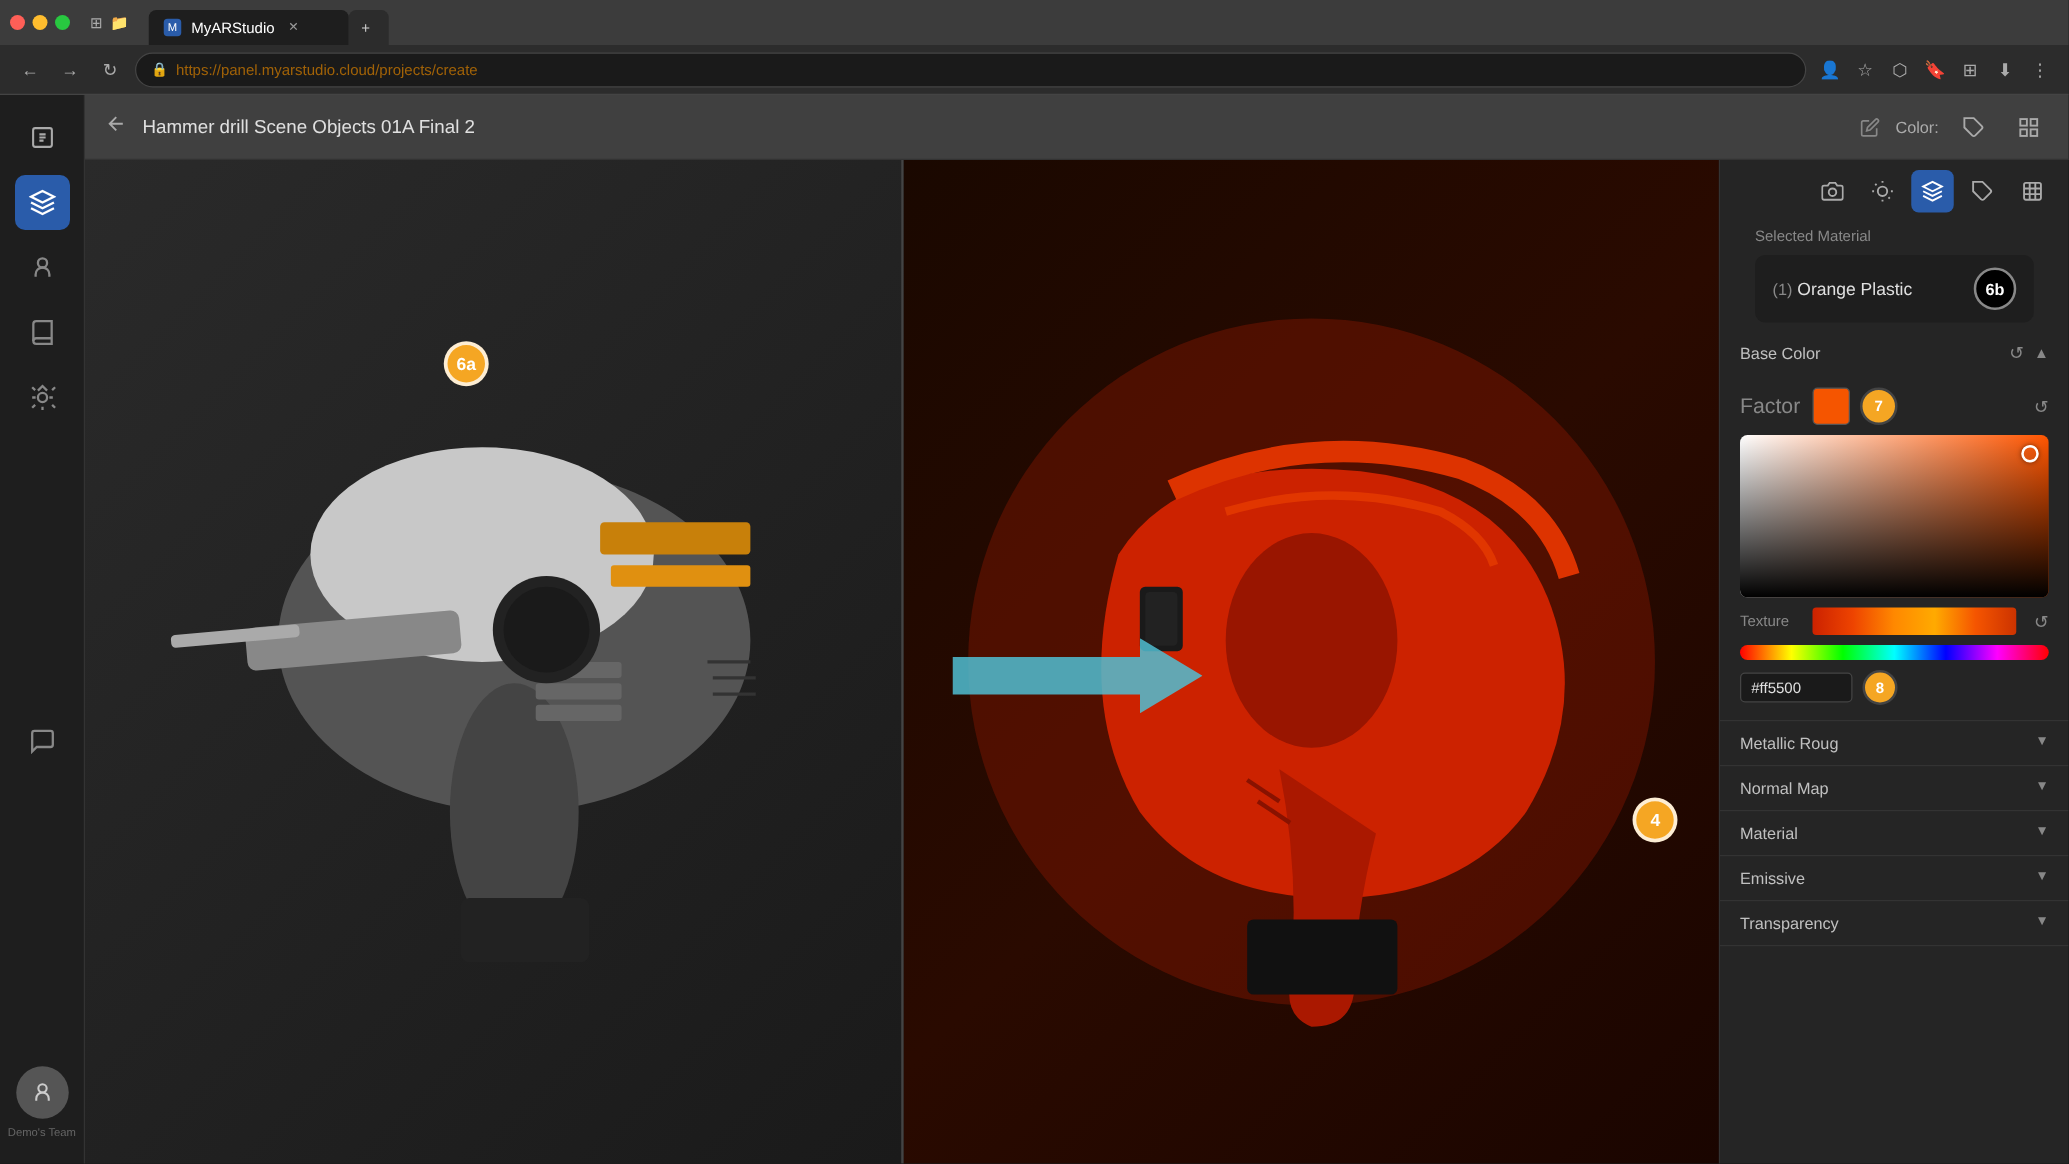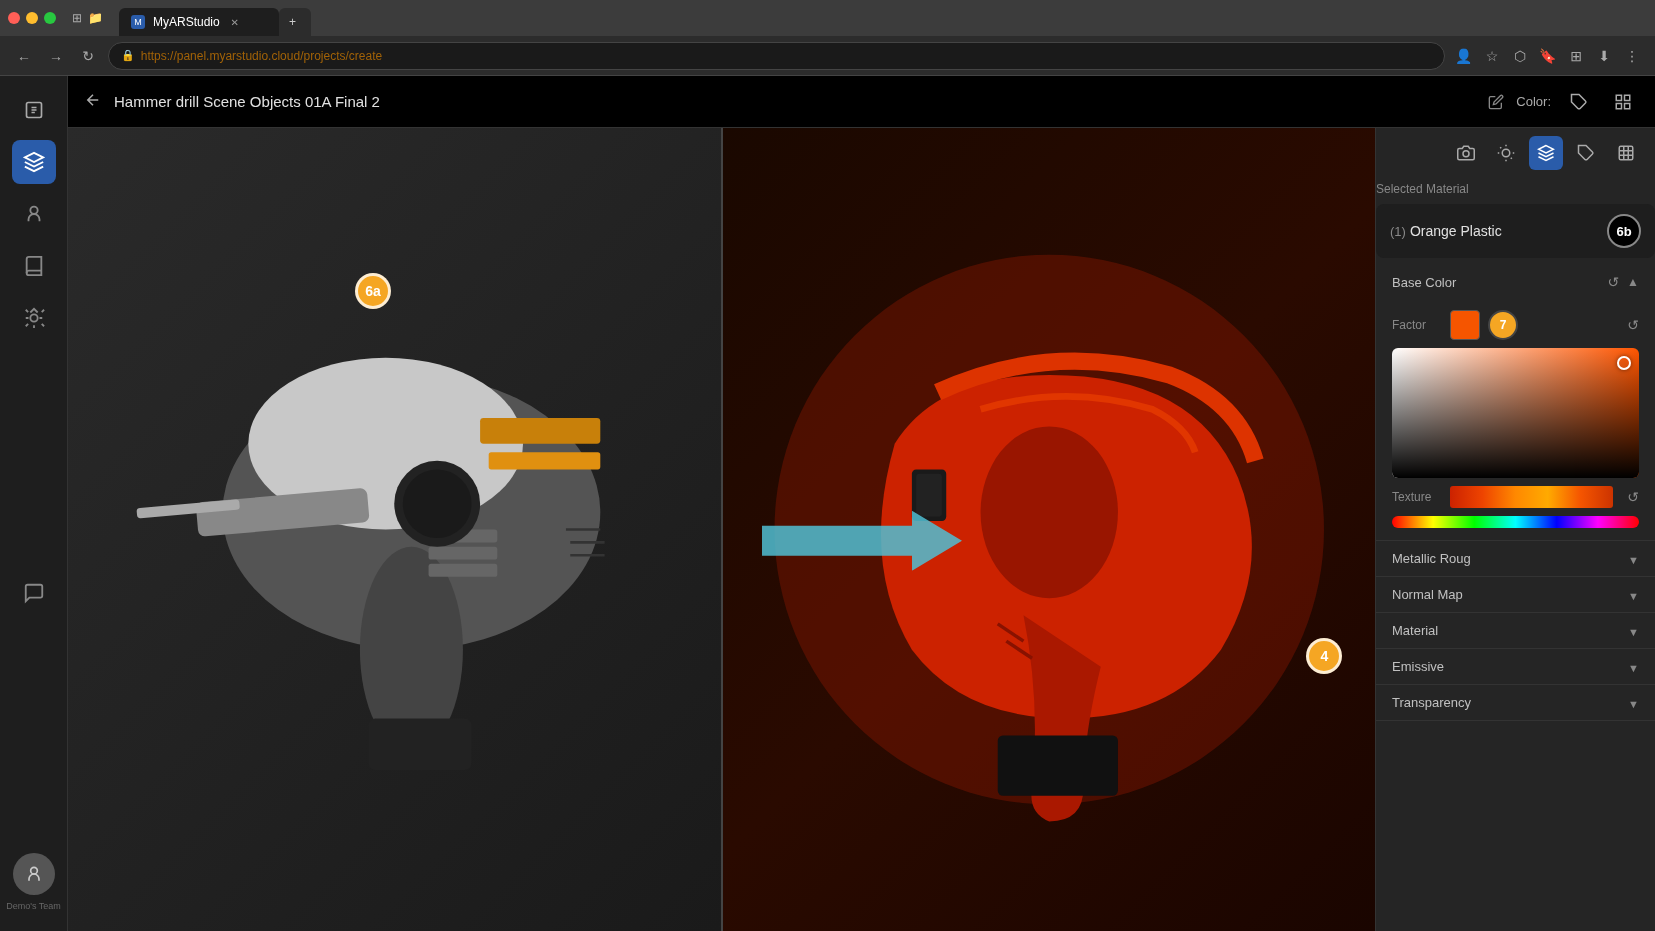--- a/index.html
+++ b/index.html
@@ -32,21 +32,21 @@
     .sidebar-icon { width: 44px; height: 44px; display: flex; align-items: center; justify-content: center; border-radius: 8px; cursor: pointer; color: #888; font-size: 18px; }
     .sidebar-icon.active { background: #2a5caa; color: #fff; }
     .sidebar-avatar { width: 40px; height: 40px; border-radius: 50%; background: #555; display: flex; align-items: center; justify-content: center; color: #fff; font-size: 12px; margin-top: auto; cursor: pointer; overflow: hidden; }
     .sidebar-avatar-text { font-size: 10px; color: #ccc; text-align: center; margin-top: 2px; }
     .sidebar-bottom { margin-top: auto; display: flex; flex-direction: column; align-items: center; gap: 4px; padding-bottom: 8px; }
 
     
     .main-content { flex: 1; display: flex; flex-direction: column; background: #1e1e1e; }
 
     
-    .app-header { height: 52px; background: #000000; display: flex; align-items: center; padding: 0 16px; border-bottom: 1px solid #333; gap: 12px; }
+    .app-header { height: 52px; background: #404040; display: flex; align-items: center; padding: 0 16px; border-bottom: 1px solid #333; gap: 12px; }
     .back-btn { color: #aaa; cursor: pointer; font-size: 16px; }
     .page-title { color: #e0e0e0; font-size: 15px; font-weight: 500; flex: 1; }
     .header-right { display: flex; align-items: center; gap: 12px; }
     .show-label { color: #aaa; font-size: 13px; }
     .header-icon-btn { width: 32px; height: 32px; display: flex; align-items: center; justify-content: center; color: #aaa; cursor: pointer; border-radius: 6px; font-size: 16px; }
 
     
     .viewport { flex: 1; position: relative; overflow: hidden; display: flex; }
 
     
@@ -59,21 +59,21 @@
     .panel-icon-btn { width: 34px; height: 34px; display: flex; align-items: center; justify-content: center; color: #aaa; cursor: pointer; border-radius: 6px; font-size: 16px; }
     .panel-icon-btn.active { background: #2a5caa; color: #fff; }
 
     
     .base-color-section { padding: 8px 16px 4px; border-bottom: 1px solid #333; }
     .base-color-header { display: flex; align-items: center; justify-content: space-between; margin-bottom: 20px; }
     .base-color-label { color: #c0c0c0; font-size: 13px; }
     .base-color-chevron { color: #888; font-size: 12px; cursor: pointer; }
 
     .factor-row { display: flex; align-items: center; margin-bottom: 8px; gap: 8px; }
-    .factor-label { color: #888; font-size: 12px; width: 50px; }
+    .factor-label { color: #888; font-size: 17px; width: 50px; }
     .color-swatch { width: 30px; height: 30px; border-radius: 4px; background: #f55500; cursor: pointer; border: 1px solid #555; }
     .step-badge-7 { width: 30px; height: 30px; border-radius: 50%; background: #f5a623; color: #fff; display: flex; align-items: center; justify-content: center; font-size: 12px; font-weight: bold; border: 2px solid #444; cursor: pointer; }
 
     
     .color-picker-container { margin-bottom: 8px; position: relative; }
     .color-gradient { width: 100%; height: 120px; border-radius: 6px; position: relative; overflow: hidden; cursor: crosshair; }
 
     .texture-row { display: flex; align-items: center; margin-bottom: 6px; gap: 8px; }
     .texture-label { color: #888; font-size: 12px; width: 50px; }
 
@@ -89,29 +89,29 @@
     .step-badge-8 { width: 28px; height: 28px; border-radius: 50%; background: #f5a623; color: #fff; display: flex; align-items: center; justify-content: center; font-size: 12px; font-weight: bold; border: 2px solid #444; cursor: pointer; }
 
     
     .right-panel::-webkit-scrollbar { width: 4px; }
     .right-panel::-webkit-scrollbar-track { background: #1e1e1e; }
     .right-panel::-webkit-scrollbar-thumb { background: #444; border-radius: 2px; }
 
     .panel-top-row { display: flex; align-items: center; justify-content: flex-end; padding: 8px 12px 4px; }
     .panel-nav-icons { display: flex; gap: 6px; }
 
-    .selected-material-wrapper { position: relative; padding: 8px 0; }
+    .selected-material-wrapper { position: relative; padding: 8px 28px; }
     .selected-material-title { color: #888; font-size: 12px; margin-bottom: 8px; }
     .material-card { background: #1e1e1e; border-radius: 8px; padding: 10px 14px; display: flex; align-items: center; }
     .material-num { color: #888; font-size: 13px; margin-right: 4px; }
     .material-title { color: #e0e0e0; font-size: 14px; font-weight: 500; flex: 1; }
     .badge-6b { width: 34px; height: 34px; border-radius: 50%; background: #000000; color: #fff; display: flex; align-items: center; justify-content: center; font-size: 13px; font-weight: bold; border: 2px solid #888; }
 
     .prop-section { border-bottom: 1px solid #333; }
-    .prop-section-header { display: flex; align-items: flex-end; justify-content: space-between; padding: 10px 16px; cursor: pointer; }
+    .prop-section-header { display: flex; align-items: flex-start; justify-content: space-between; padding: 10px 16px; cursor: pointer; }
     .prop-section-title { color: #c0c0c0; font-size: 13px; }
     .chevron-icon { color: #888; font-size: 11px; }
 
     
     .scene-badge { width: 36px; height: 36px; border-radius: 50%; background: #f5a623; color: #fff; display: flex; align-items: center; justify-content: center; font-size: 14px; font-weight: bold; border: 3px solid rgba(255,255,255,0.8); position: absolute; z-index: 20; }
   </style>
 </head>
 <body>
 
 <div class="browser-chrome">
@@ -401,20 +401,26 @@
           </div>
 
           <div class="texture-row">
             <span class="texture-label">Texture</span>
             <div style="flex:1;height:22px;background:linear-gradient(to right, #cc2200 0%, #ee4400 20%, #ff8800 40%, #ffaa00 60%, #f55500 80%, #cc3300 100%);border-radius:3px;"></div>
             <div class="reset-icon" style="margin-left:6px;">↺</div>
           </div>
 
           <div class="hue-bar" style="margin:8px 0;"></div>
 
+          <div class="hex-row">
+            <input type="text" class="hex-input" value="#ff5500" style="">
+            <div class="step-badge-8">
+              <span>8</span>
+            </div>
+          </div>
         </div>
 
         <div class="prop-section">
           <div class="prop-section-header">
             <span class="prop-section-title">Metallic Roug</span>
             <span class="chevron-icon">▼</span>
           </div>
         </div>
 
         <div class="prop-section">

